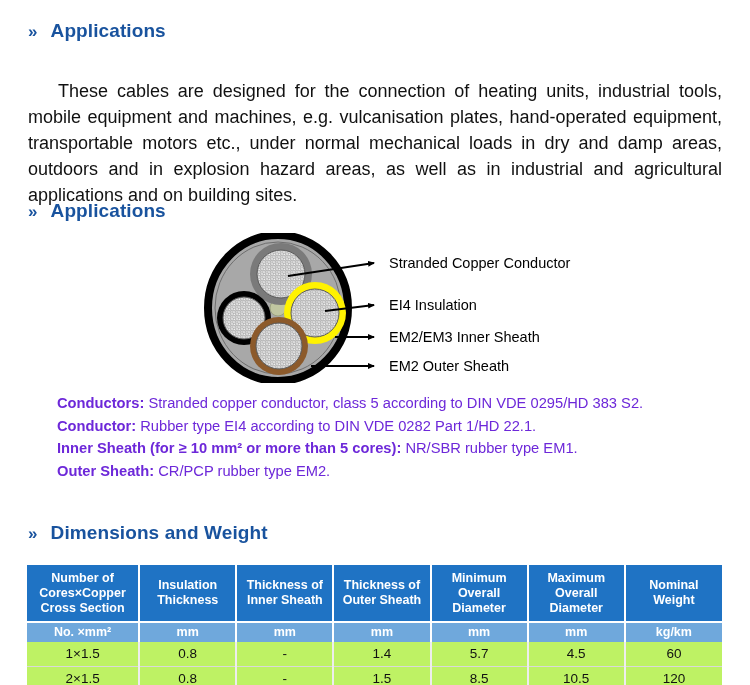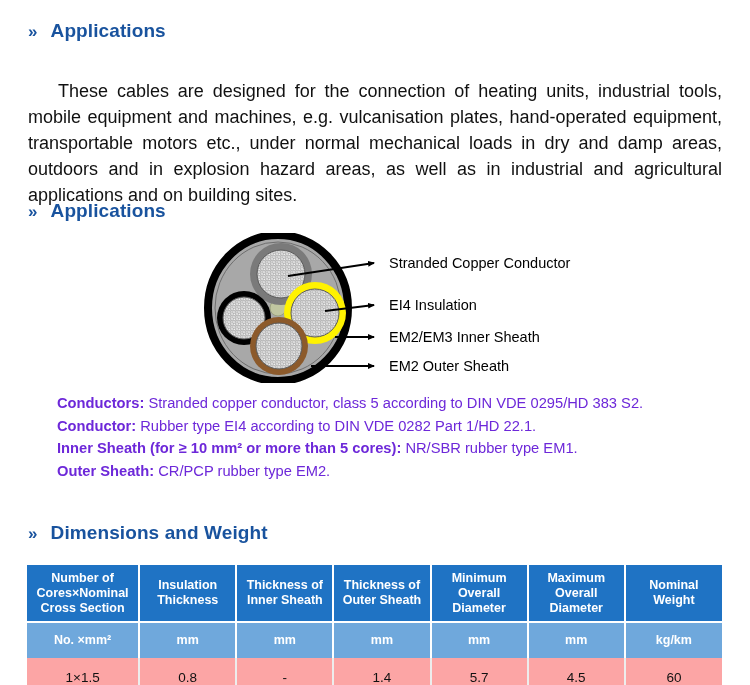--- a/index.html
+++ b/index.html
@@ -85,21 +85,21 @@
   #dimensions-table col.c1 { width: 112px; }
   #dimensions-table col.c2,
   #dimensions-table col.c3,
   #dimensions-table col.c4,
   #dimensions-table col.c5,
   #dimensions-table col.c6,
   #dimensions-table col.c7 { width: 97px; }
 
   #dimensions-table th,
   #dimensions-table td {
-    padding: 8px;
+    padding: 0;
     margin: 0;
     text-align: center;
     vertical-align: middle;
   }
 
   
   #dimensions-table thead tr.head-row th {
     background: #1F73C4;
     color: #ffffff;
     font-weight: bold;
@@ -119,21 +119,21 @@
     font-weight: bold;
     height: 19px;
     line-height: 19px;
     border-right: 2px solid #ffffff;
     font-size: 12.5px;
   }
   #dimensions-table thead tr.units-row th:last-child { border-right: none; }
 
   
   #dimensions-table tbody td {
-    background: #fca5a5;
+    background: #bef264;
     color: #111111;
     height: 24px;
     line-height: 24px;
     font-size: 13.5px;
     border-right: 2px solid #EDEDED;
     border-bottom: 1px solid #D9D9D9;
   }
   #dimensions-table tbody td:last-child { border-right: none; }
   #dimensions-table tbody tr:last-child td { border-bottom: 1px solid #D9D9D9; }
 </style>
@@ -233,21 +233,21 @@
     <col class="c1">
       <col class="c2">
       <col class="c3">
       <col class="c4">
     <col class="c5">
       <col class="c6">
       <col class="c7">
   </colgroup>
   <thead>
     <tr class="head-row">
-      <th>Number of Cores×Nominal Cross Section</th>
+      <th>Number of Cores×Copper Cross Section</th>
       <th>Insulation Thickness</th>
       <th>Thickness of Inner Sheath</th>
       <th>Thickness of Outer Sheath</th>
       <th>Minimum Overall Diameter</th>
       <th>Maximum Overall Diameter</th>
       <th>Nominal Weight</th>
     </tr>
     <tr class="units-row">
       <th>No. ×mm²</th>
       <th>mm</th>

